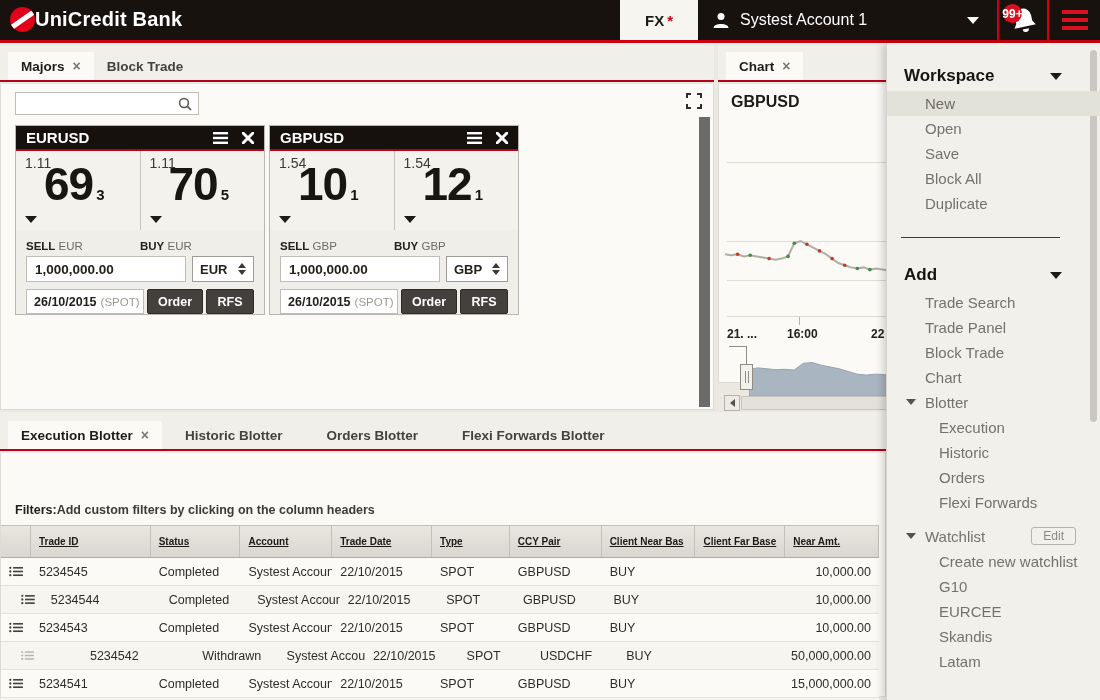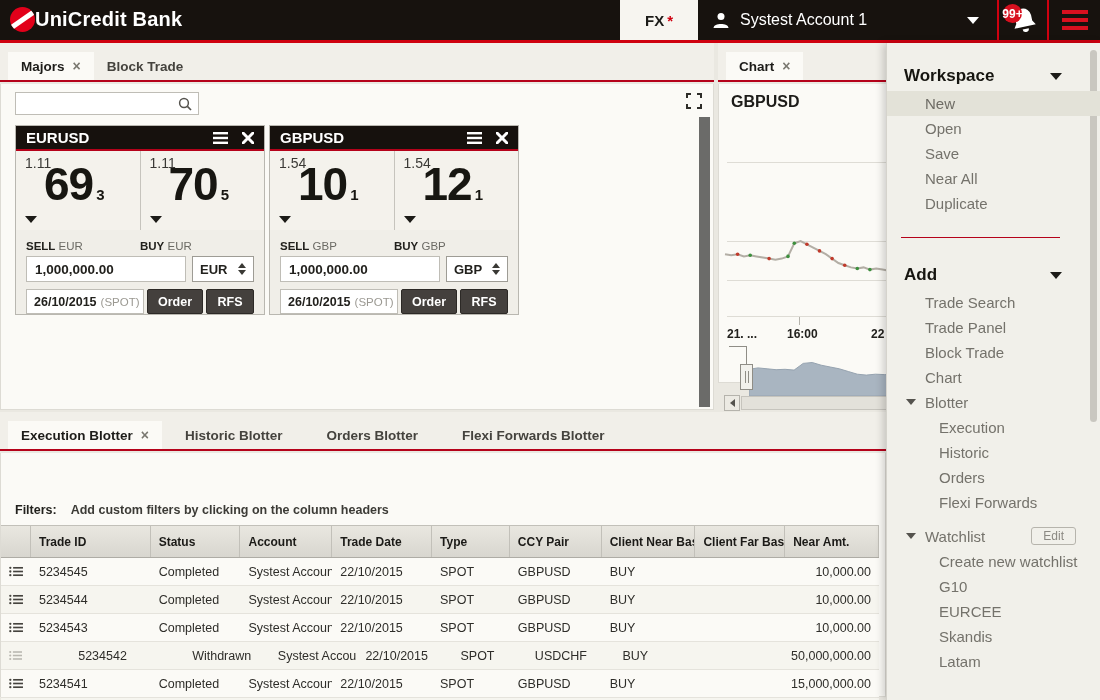--- a/index.html
+++ b/index.html
@@ -79,27 +79,27 @@
   .nav-handle { position:absolute; left:21px; top:280px; width:13px; height:26px; background:#f2f1ec; border:1px solid #8f8d86; display:flex; gap:2px; align-items:center; justify-content:center; }
   .nav-handle i { display:block; width:1px; height:12px; background:#8f8d86; }
   .nav-l { position:absolute; left:10px; top:262px; width:18px; height:20px; border-top:1px solid #8f8d86; border-right:1px solid #8f8d86; }
   .nav-strip { position:absolute; left:22px; right:0; top:312px; height:14px; background:#e3e1da; border:1px solid #c6c4bd; }
   .nav-arrow-btn { position:absolute; left:5px; top:311px; width:16px; height:16px; background:#eceae3; border:1px solid #b5b3ac; display:flex; align-items:center; justify-content:center; cursor:pointer; }
   .tri-left { width:0; height:0; border-top:4px solid transparent; border-bottom:4px solid transparent; border-right:5px solid #55534e; }
 
   
   .blotter-panel { position:absolute; left:0; top:412px; width:886px; height:285px; }
   .filters-row { position:absolute; left:0; right:0; top:41px; height:31px; display:flex; align-items:center; padding-left:14px; font-size:12.5px; color:#22211d; background:#fbfaf6; }
-  .filters-label { font-weight:bold; margin-right:14px; }
+  .filters-label { font-weight:bold; }
   .filters-hint { font-weight:bold; color:#3c3b36; }
   .grid { position:absolute; left:0; top:72px; right:6px; }
   .grid-head { display:flex; height:33px; background:linear-gradient(#e9e7e0,#d8d6cf); border-top:1px solid #c2c0b9; border-bottom:1px solid #aeaca5; }
-  .hcell { border-right:1px solid #c2c0b9; font-size:12px; font-weight:bold; color:#1b1a17; display:flex; align-items:center; padding:0 8px; white-space:nowrap; overflow:hidden; cursor:pointer; }
+  .hcell { border-right:1px solid #c2c0b9; font-size:10px; font-weight:bold; color:#1b1a17; display:flex; align-items:center; padding:0 8px; white-space:nowrap; overflow:hidden; cursor:pointer;text-decoration:underline; }
   .grow { display:flex; height:28px; border-bottom:1px solid #e5e3dc; background:#fbfaf6; }
-  .grow.alt { background:#f6f5ef; }
+  .grow.alt { background:#f6f5ef;padding-left:12px; }
   .gcell { font-size:12.5px; color:#2e2d29; display:flex; align-items:center; padding:0 8px; white-space:nowrap; overflow:hidden; }
   .gcell.num { justify-content:flex-end; }
   .icon-cell { display:flex; align-items:center; justify-content:center; cursor:pointer; }
 
   
   .side-menu { position:absolute; left:886px; top:43px; width:214px; height:657px; background:#f1f0ea; border-left:1px solid #d5d3cc; box-shadow:-3px 0 8px rgba(0,0,0,.18); padding-top:18px; z-index:10; }
   .menu-scroll { position:absolute; right:3px; top:7px; width:7px; height:372px; background:#c9c7c0; border-radius:4px; }
   .menu-sec-head { height:30px; display:flex; align-items:center; padding:0 38px 0 17px; cursor:pointer; }
   .menu-sec-title { font-size:17px; font-weight:bold; color:#161510; }
   .sec-caret { margin-left:auto; width:0; height:0; border-left:6px solid transparent; border-right:6px solid transparent; border-top:7px solid #1c1b17; }
@@ -492,21 +492,21 @@
 
 <div class="side-menu" id="side-menu">
   <div class="menu-scroll"></div>
 <div class="menu-sec-head">
       <span class="menu-sec-title">Workspace</span>
       <span class="sec-caret"></span>
     </div>
     <div class="menu-item selected"><span>New</span></div>
     <div class="menu-item"><span>Open</span></div>
     <div class="menu-item"><span>Save</span></div>
-    <div class="menu-item"><span>Near All</span></div>
+    <div class="menu-item"><span>Block All</span></div>
     <div class="menu-item"><span>Duplicate</span></div>
     <div class="menu-divider"></div>
     <div class="menu-sec-head">
       <span class="menu-sec-title">Add</span>
       <span class="sec-caret"></span>
     </div>
     <div class="menu-item"><span>Trade Search</span></div>
     <div class="menu-item"><span>Trade Panel</span></div>
     <div class="menu-item"><span>Block Trade</span></div>
     <div class="menu-item"><span>Chart</span></div>

